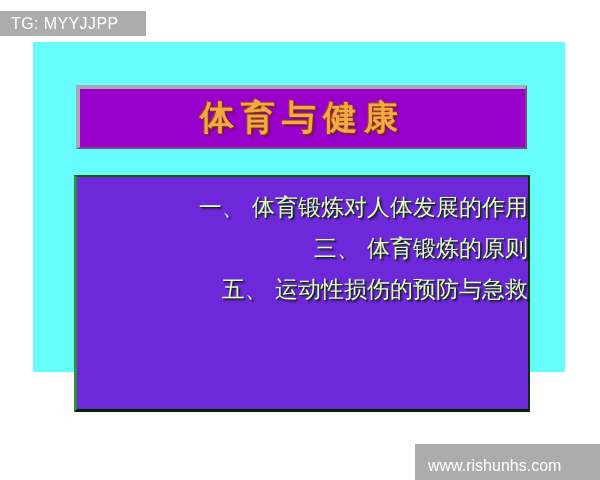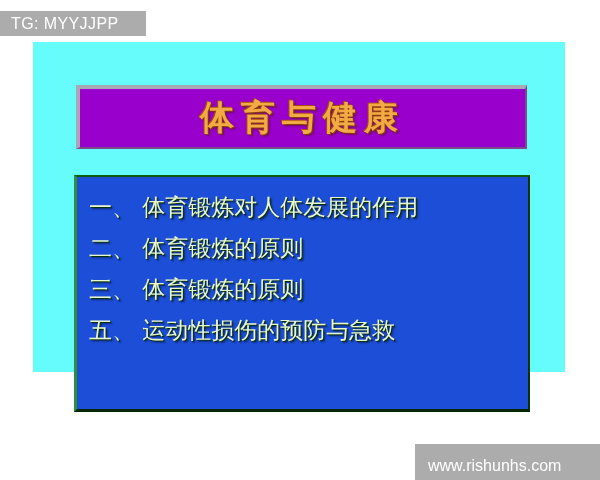--- a/index.html
+++ b/index.html
@@ -64,26 +64,27 @@
       -1px -1px 0 #a84a16,
        2px  2px 2px rgba(80,20,0,.55);
     white-space:nowrap;
   }
 
   
   #content-box {
     position:absolute;
     left:41px; top:133px;
     width:456px; height:237px;
-    background:#1d4ed8;
+    background:#6d28d9;
     border-left:3px solid #2f8f3a;
     border-top:2px solid #0d5c0d;
     border-right:2px solid #063205;
     border-bottom:3px solid #042603;
     padding:10px 0 0 12px;
+    text-align:right;
   }
 
   .list-item {
     font-family:"DejaVu Sans", sans-serif;
     font-size:23px;
     color:#e9f7cf;
     line-height:41px;
     white-space:nowrap;
     text-shadow:
        1px 1px 0 #04320a,
@@ -115,21 +116,20 @@
   </div>
 
   <div id="slide">
 
     <div id="title-box">
       <div id="title-text">体育与健康</div>
     </div>
 
     <div id="content-box">
       <div class="list-item">一、 体育锻炼对人体发展的作用</div>
-      <div class="list-item">二、 体育锻炼的原则</div>
       <div class="list-item">三、 体育锻炼的原则</div>
       <div class="list-item">五、 运动性损伤的预防与急救</div>
     </div>
 
   </div>
 
   <div id="watermark">
     <span>www.rishunhs.com</span>
   </div>
 

